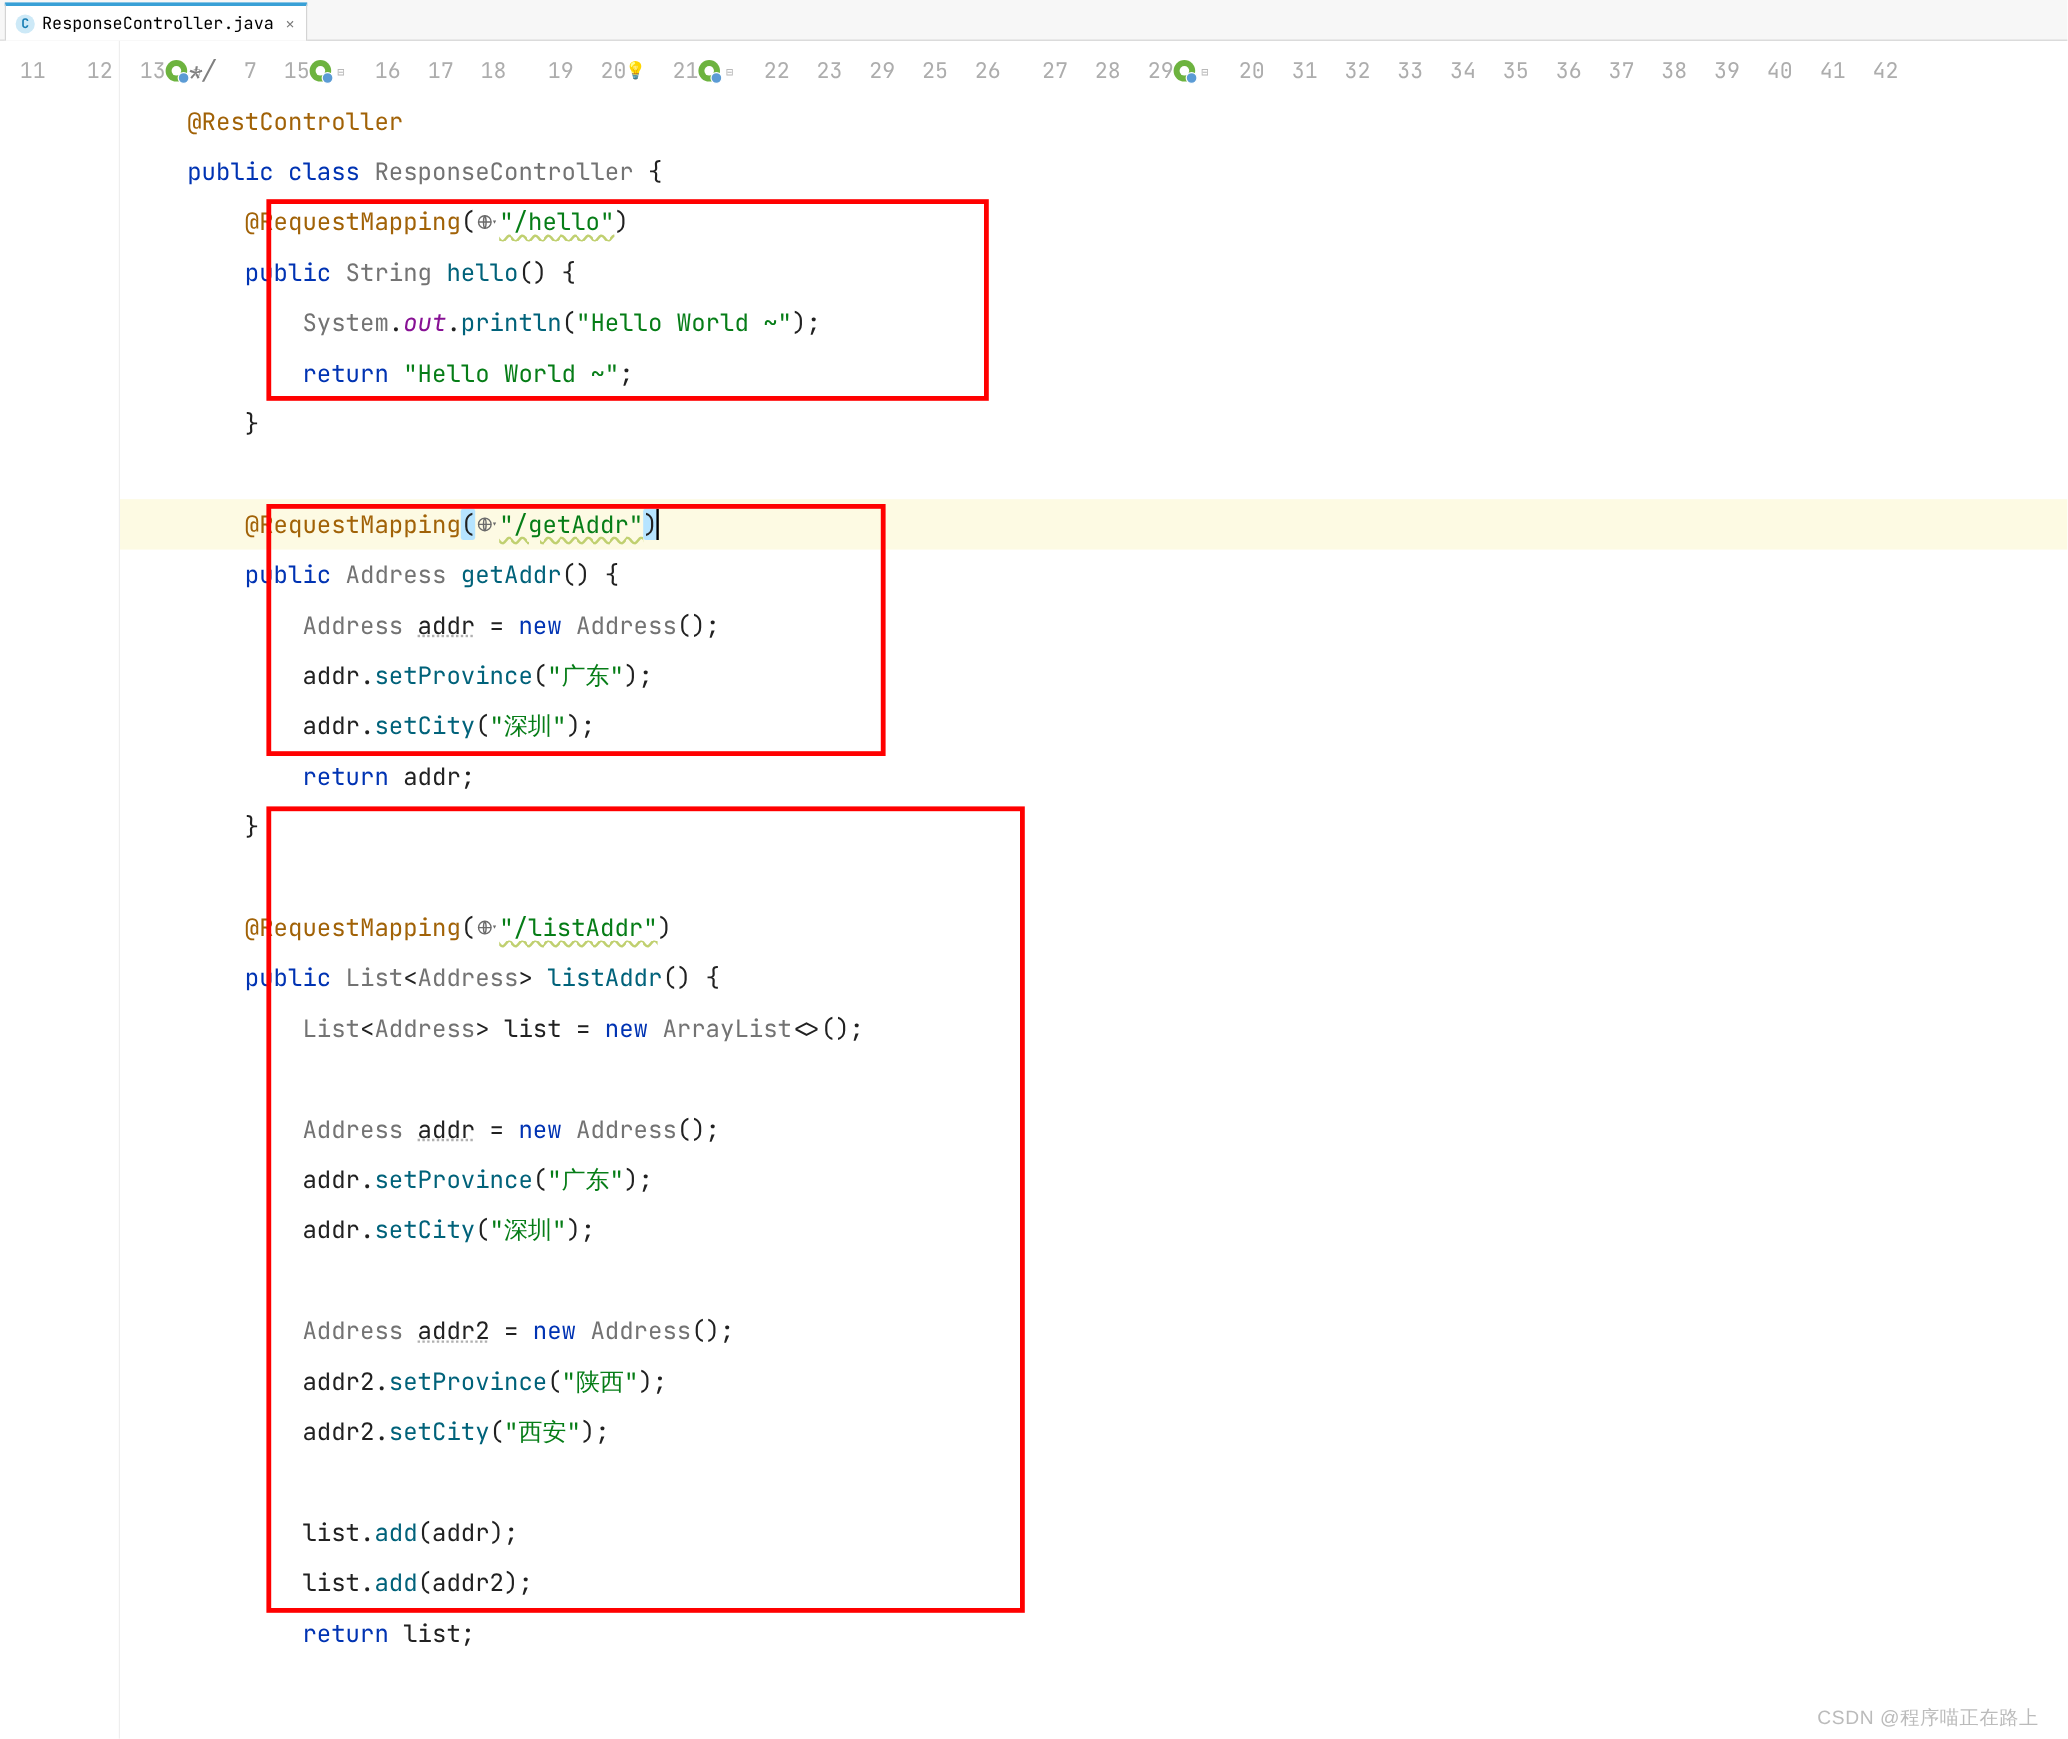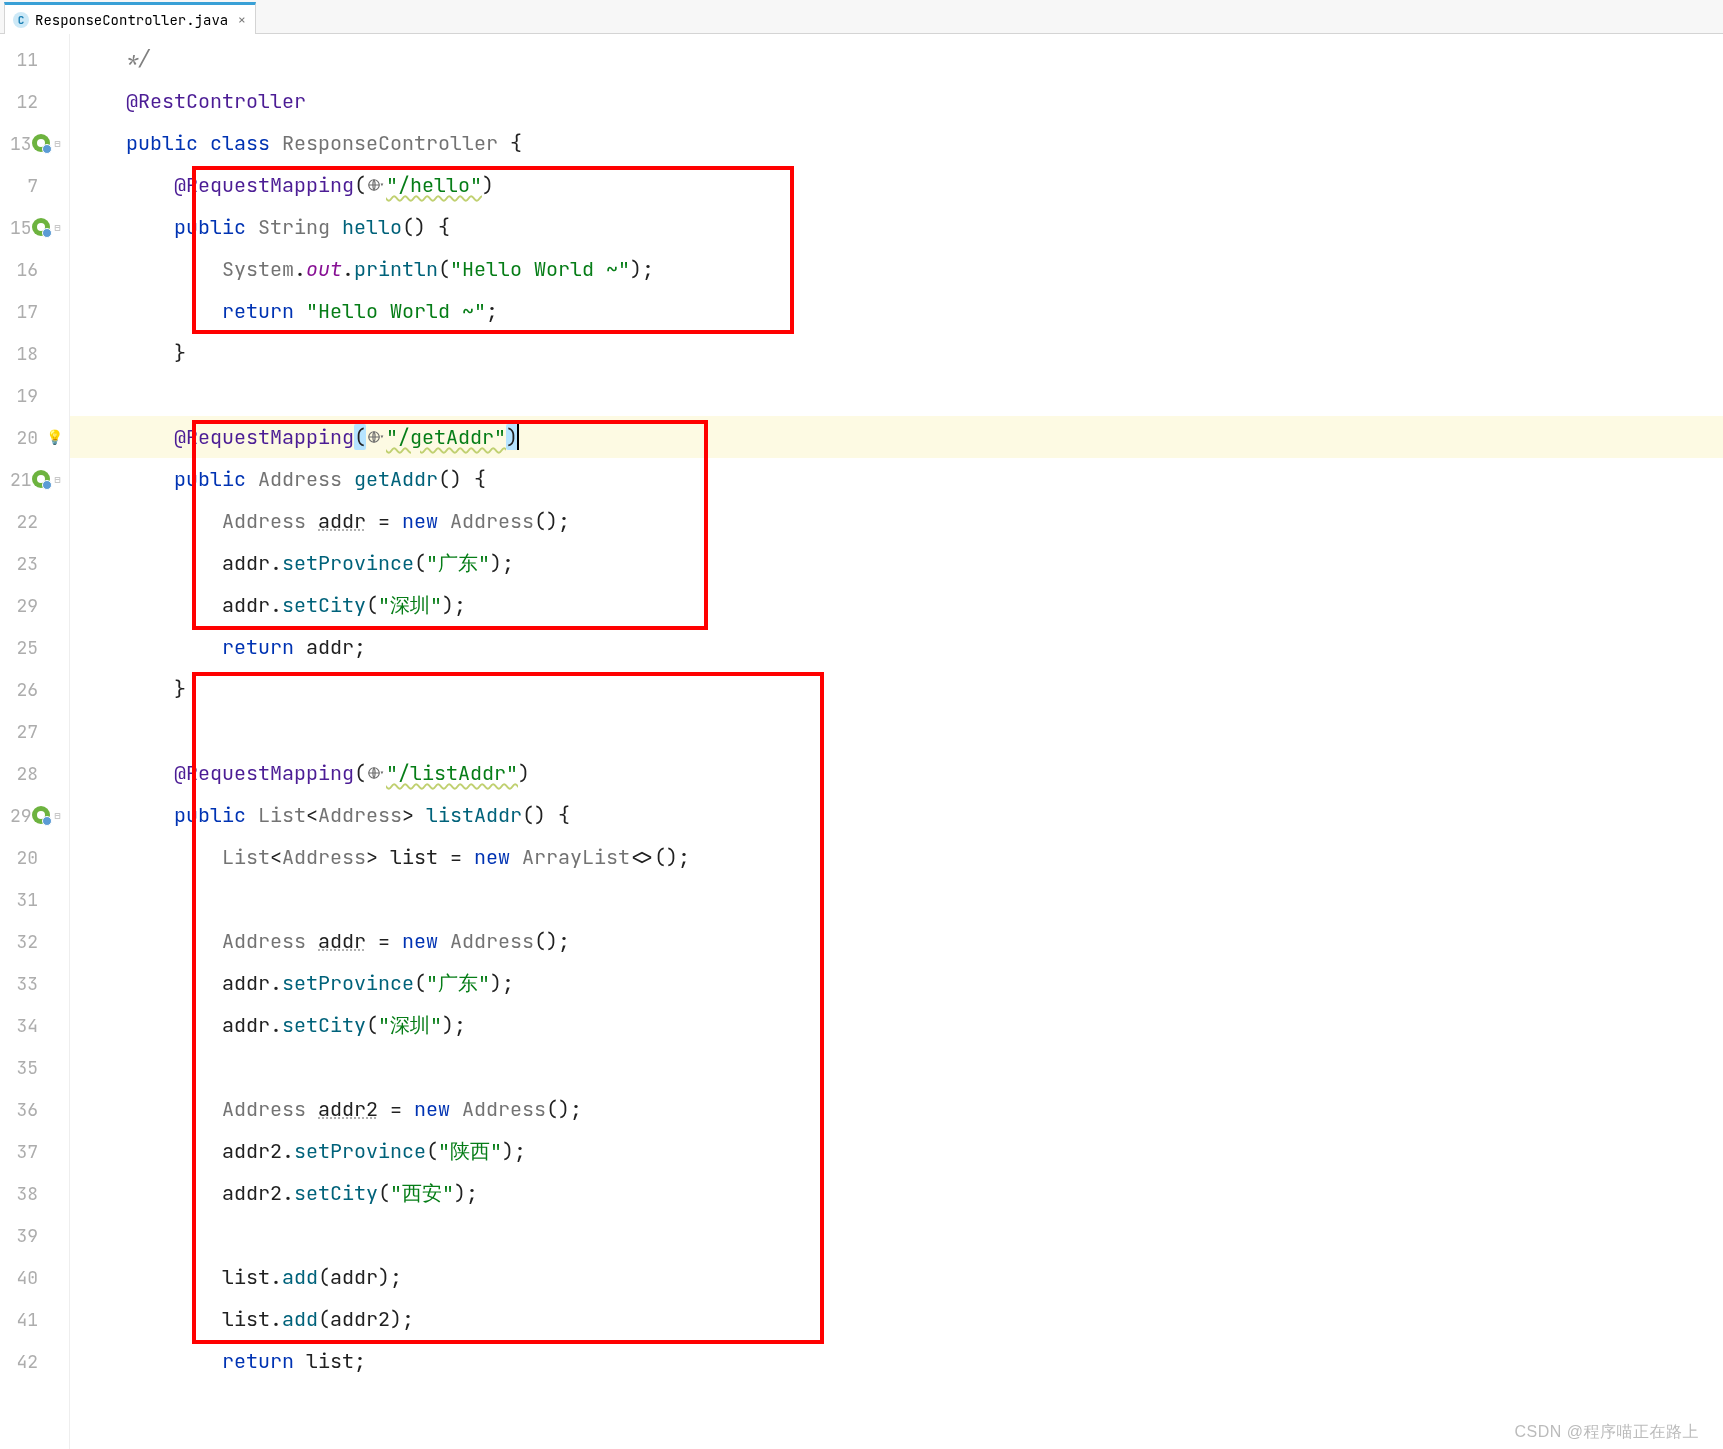--- a/index.html
+++ b/index.html
@@ -41,25 +41,24 @@
     display:flex;align-items:center;justify-content:center;
     font-size:11px;color:#1a7fb4;font-weight:bold;
   }
   .tab .close { font-size:12px; color:#7a7a7a; margin-left:4px;}
   .editor {
     display:flex;
     height:calc(100% - 34px);
     position:relative;
   }
   .gutter {
-    width:70px;
+    width:100px;
     background:#ffffff;
     border-right:1px solid #eeeeee;
     display:flex;
-    flex-direction:column;
     padding-top:4px;
   }
   .gline {
     height:42px;
     display:flex;
     align-items:center;
     justify-content:space-between;
     padding:0 6px 0 10px;
     color:#adadad;
     font-size:18px;
@@ -105,21 +104,21 @@
     padding-left:8px;
     position:relative;
   }
   .cline.hl { background:#fdfae3; }
   .caret-hl .caret-bg {
     background:#b6e4ff;
     border-radius:2px;
   }
   
   .cmt { color:#808080; font-style:italic;}
-  .ann { color:#4c1d95; }
+  .ann { color:#a16207; }
   .kw  { color:#0033b3; }
   .cls { color:#737373; }
   .mth { color:#00627a;text-align:center; }
   .fld { color:#871094; font-style:italic;}
   .str { color:#067d17; }
   .strU{ color:#067d17; text-decoration: underline wavy #c0d070; text-underline-offset:3px;}
   .globe {
     display:inline-flex;align-items:center;justify-content:center;
     width:18px;height:18px;vertical-align:middle;
     color:#6b6b6b;font-size:13px;

